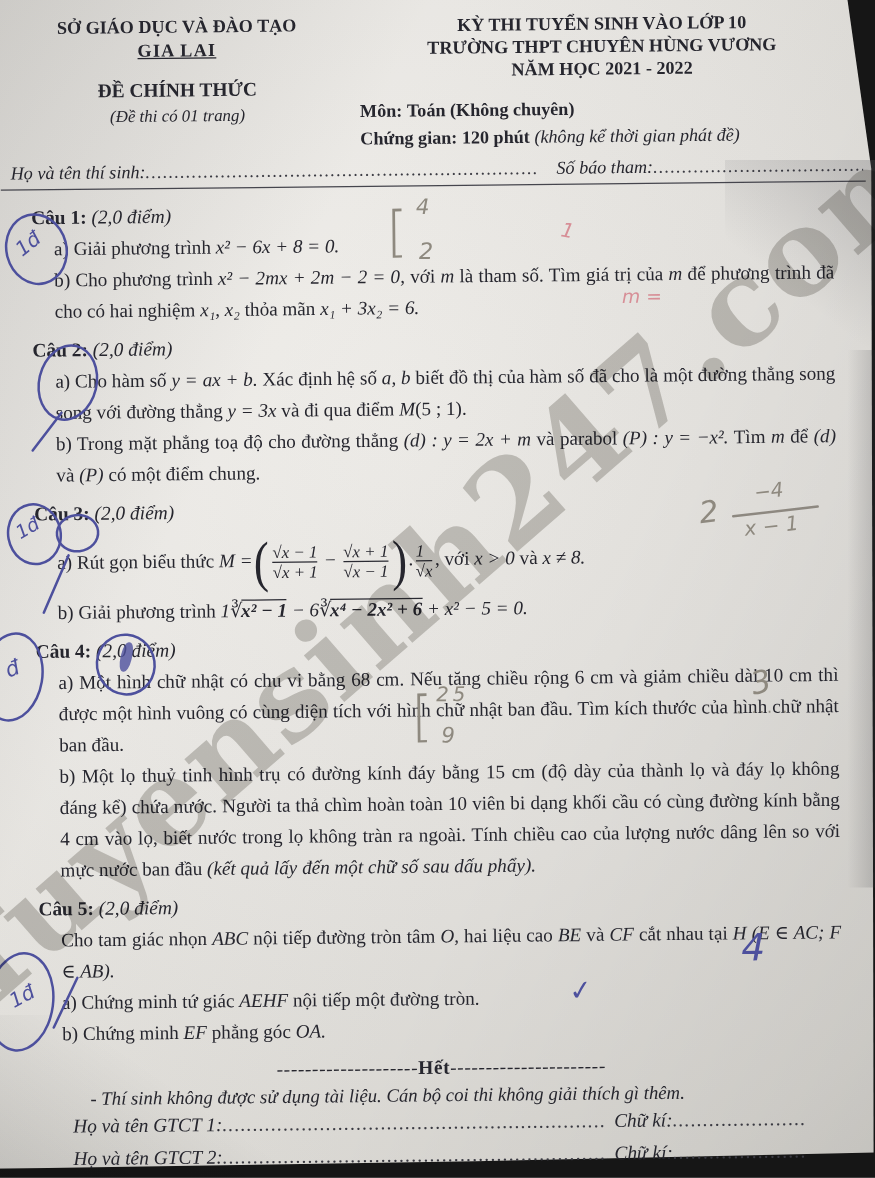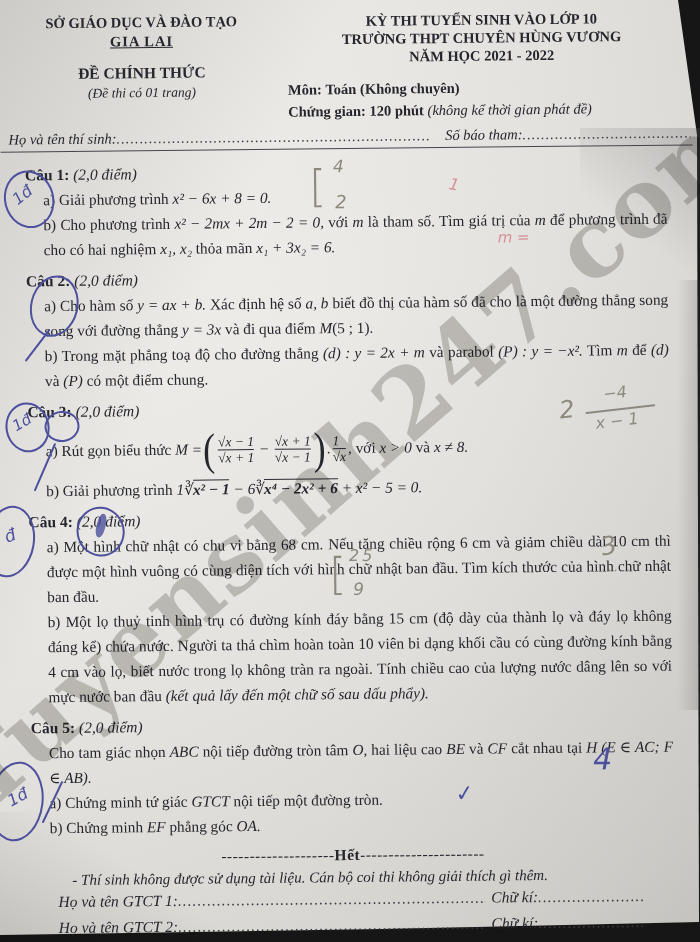--- a/index.html
+++ b/index.html
@@ -184,21 +184,21 @@
         <p class="part"><span class="r-t">a) Một hình chữ nhật có chu vi bằng 68 cm. Nếu tăng chiều rộng 6 cm </span><span class="r-t">và giảm chiều dài 10 cm thì được một hình vuông có cùng diện tích với hình chữ nhật ban đầu. Tìm kích thước của hình chữ nhật ban đầu.</span></p>
         <p class="part"><span class="r-t">b) Một lọ thuỷ tinh hình trụ có đường kính đáy bằng 15 cm (độ dày của thành lọ và đáy lọ không đáng kể) chứa nước. Người ta thả chìm hoàn toàn 10 viên bi dạng khối cầu có cùng đường kính bằng 4 cm vào lọ, biết nước trong lọ không tràn ra ngoài. Tính chiều cao của lượng nước dâng lên so với mực nước ban đầu </span><span class="r-i">(kết quả lấy đến một chữ số sau dấu phẩy).</span></p>
       </div>
 
       <div>
         <div class="q-title">
           <span>Câu 5:</span>
           <span class="pts">(2,0 điểm)</span>
         </div>
         <p class="part"><span class="r-t">Cho tam giác nhọn </span><span class="r-m">ABC</span><span class="r-t"> nội tiếp đường tròn tâm </span><span class="r-m">O,</span><span class="r-t"> hai liệu cao </span><span class="r-m">BE</span><span class="r-t"> và </span><span class="r-m">CF</span><span class="r-t"> cắt nhau tại </span><span class="r-m">H (E ∈ AC; F ∈ AB).</span></p>
-        <p class="part"><span class="r-t">a) Chứng minh tứ giác </span><span class="r-m">GTCT</span><span class="r-t"> nội tiếp một đường tròn.</span></p>
+        <p class="part"><span class="r-t">a) Chứng minh tứ giác </span><span class="r-m">AEHF</span><span class="r-t"> nội tiếp một đường tròn.</span></p>
         <p class="part"><span class="r-t">b) Chứng minh </span><span class="r-m">EF</span><span class="r-t"> phẳng góc </span><span class="r-m">OA.</span></p>
       </div>
 
       <div class="het-row"><span class="r-t">--------------------</span><span class="r-b">Hết</span><span class="r-t">----------------------</span></div>
       <div class="foot-note"><span class="r-i">- Thí sinh không được sử dụng tài liệu. Cán bộ coi thi không giải thích gì thêm.</span></div>
       <div class="gtct-row">
         <span>Họ và tên GTCT 1:</span>
         <span class="dotfill">................................................................................</span>
         <span class="sig">Chữ kí:</span>
         <span class="dotfix">......................</span>

